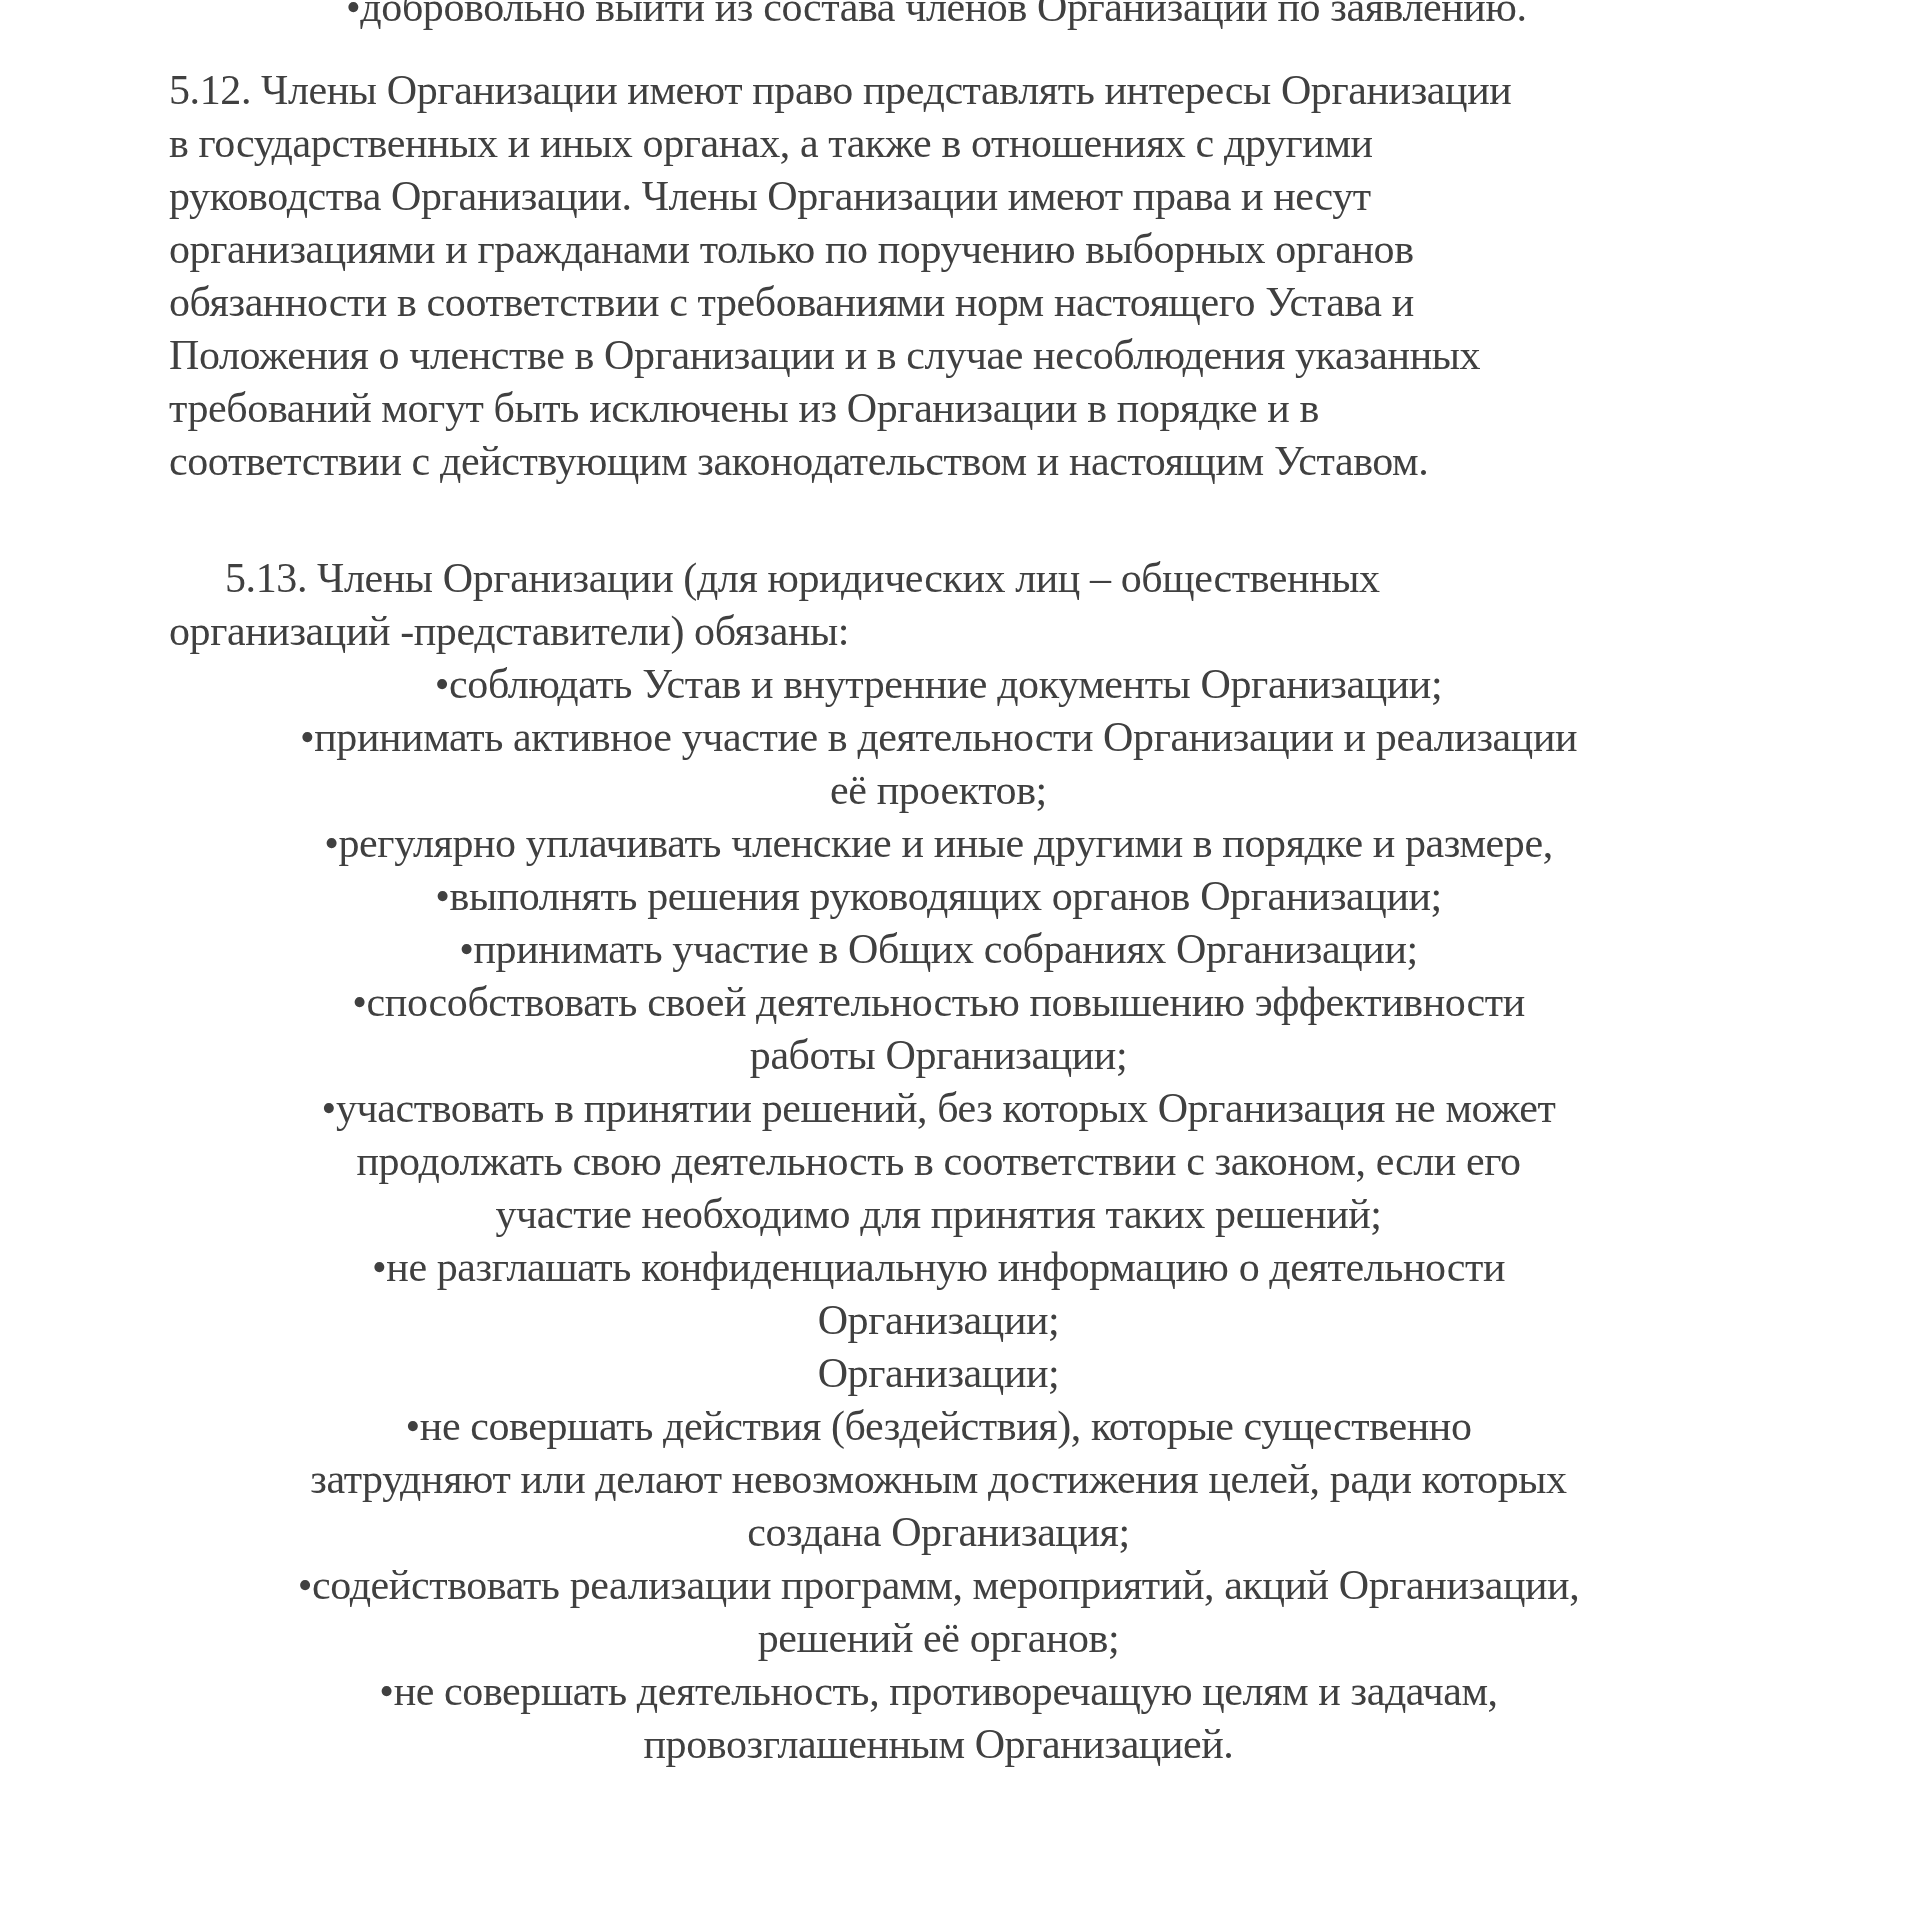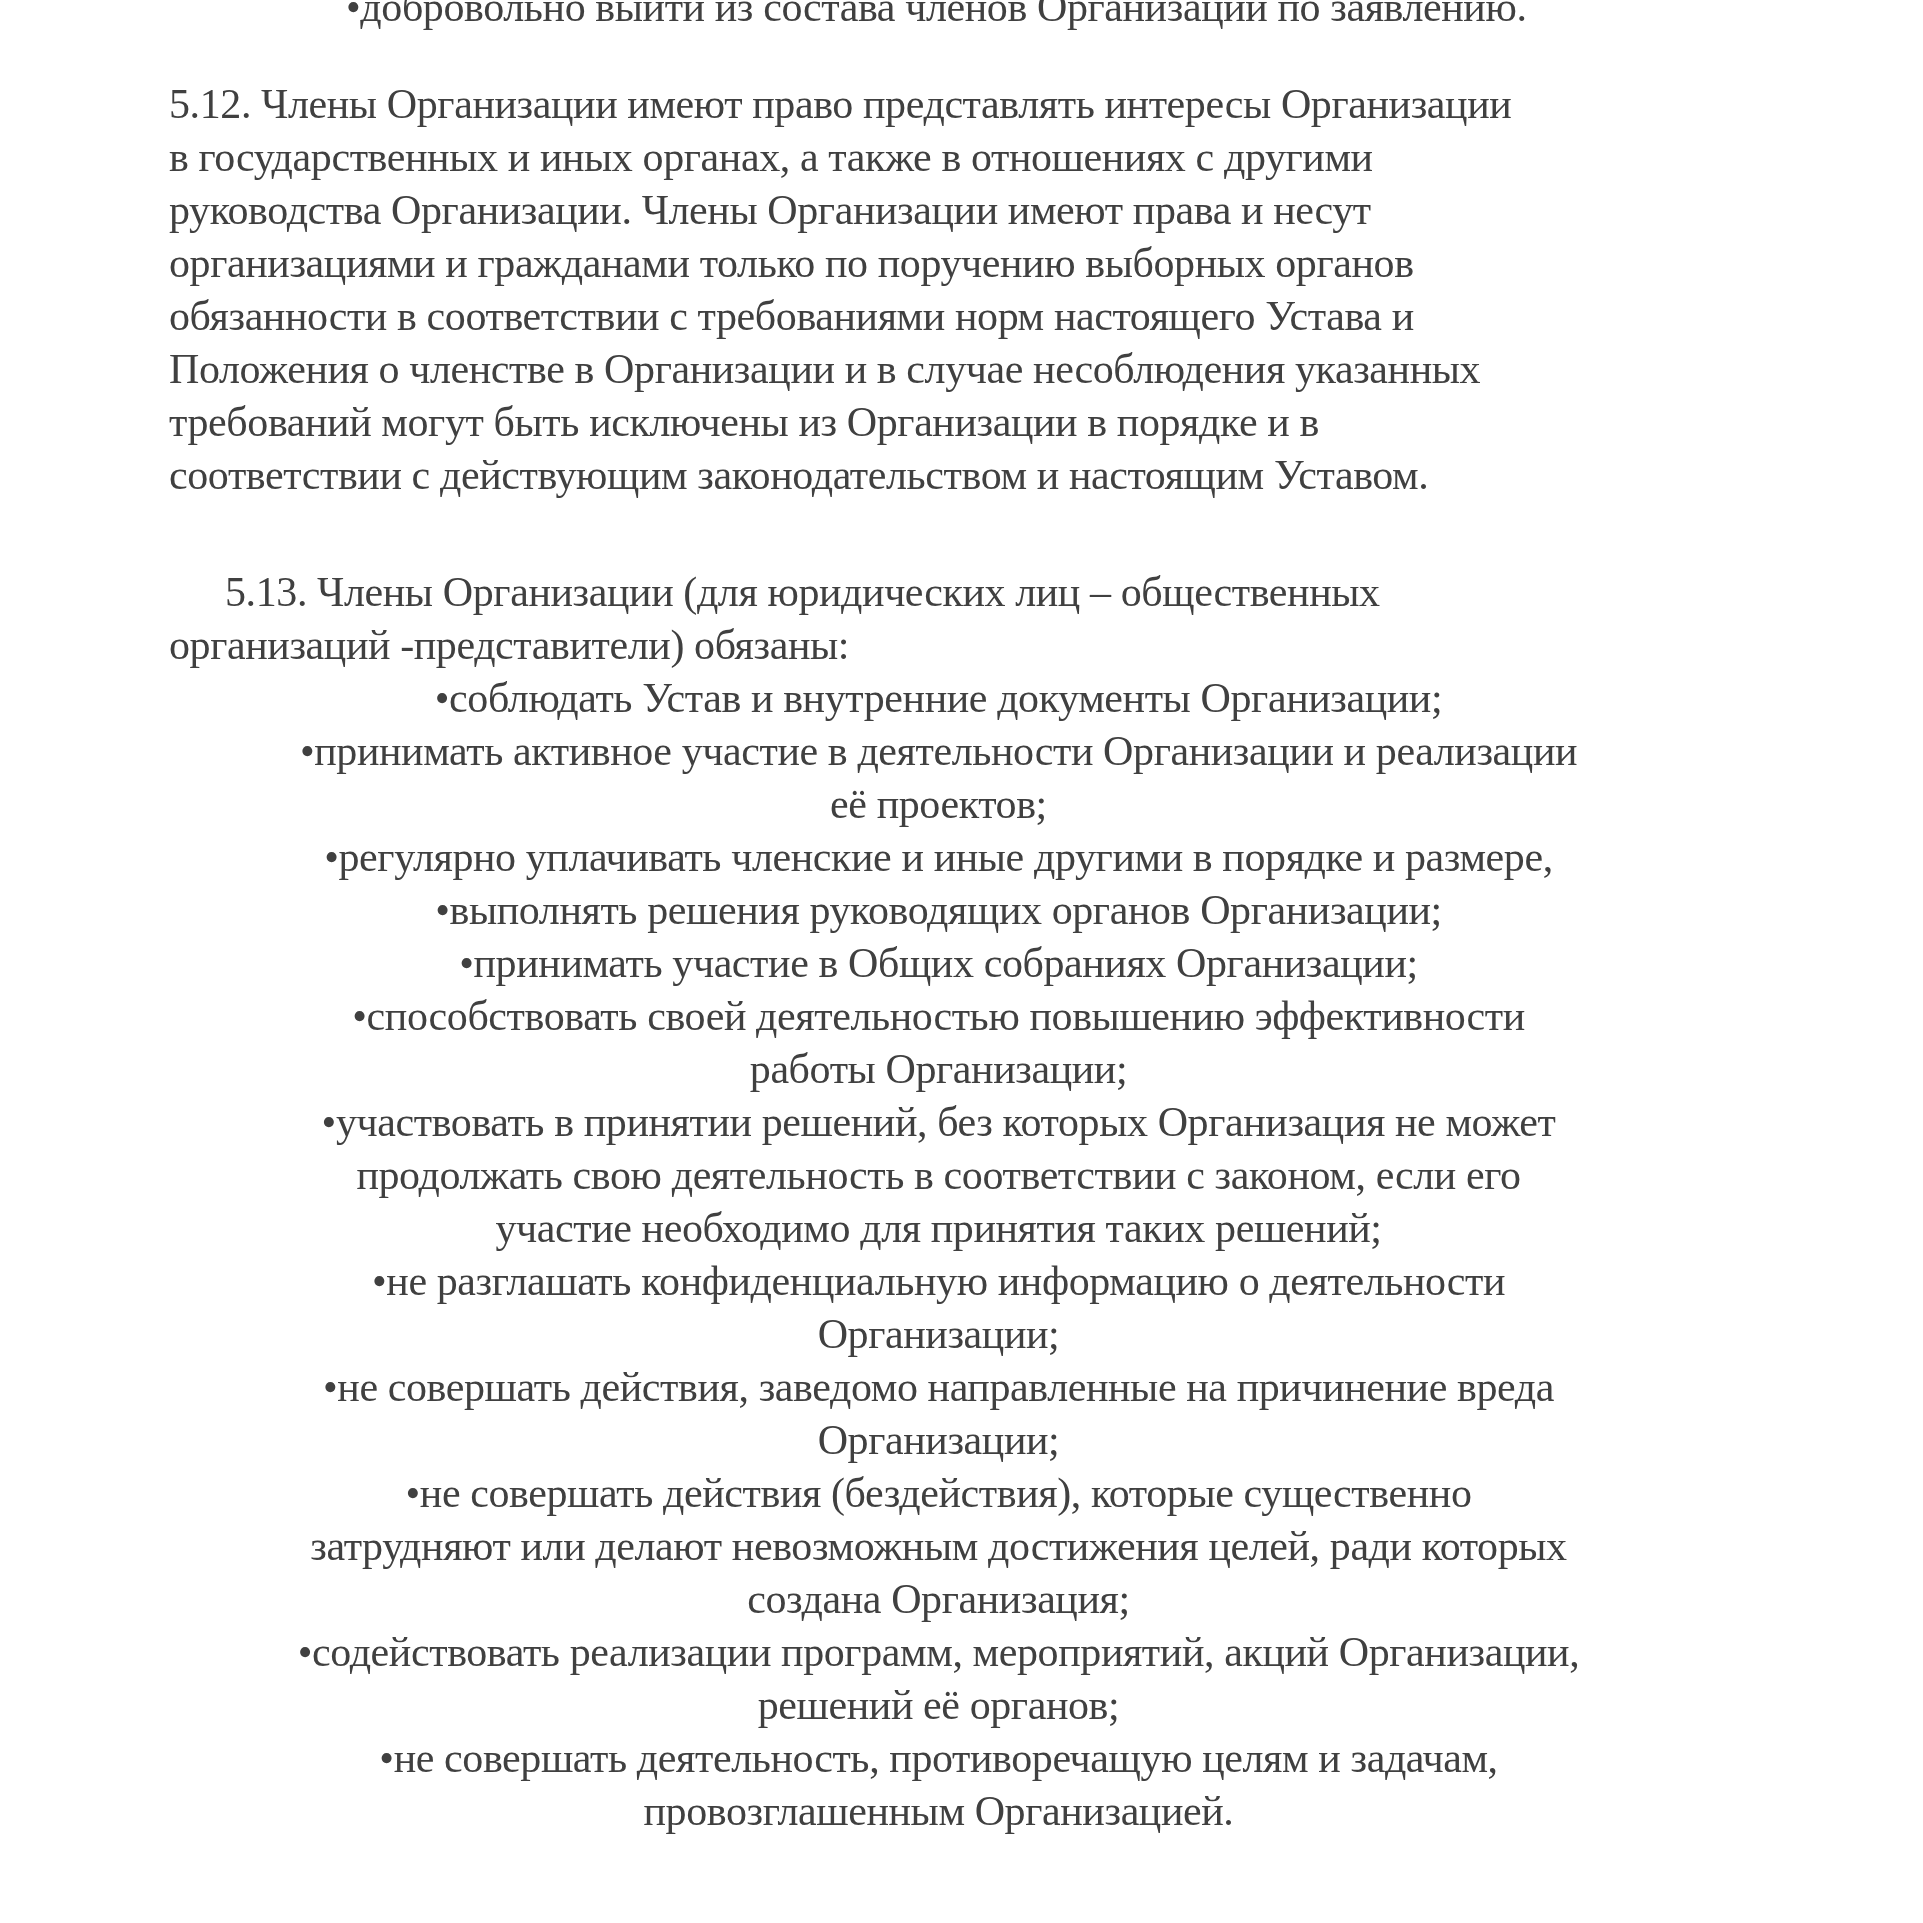--- a/index.html
+++ b/index.html
@@ -20,21 +20,21 @@
     white-space: nowrap;
     font-size: 42px;
     line-height: 53px;
     height: 53px;
     letter-spacing: -0.4px;
   }
   .indent-body   { margin-left: 169px; }  
   .indent-bullet { margin-left: 225px; text-align: center; }  
   .indent-first  { margin-left: 225px; }  
   .top-partial   { margin-left: 346px; margin-top: -19.5px; } 
-  .gap-sm { margin-top: 44px; font-family: Liberation Serif, serif; }  
+  .gap-sm { margin-top: 30px; font-family: Liberation Serif, serif; }  
   .gap-md { margin-top: 64px; }  
   .blt { display: inline; }
 </style>
 </head>
 <body>
 
 <div class="page">
 
   <div class="line top-partial">
     <span class="blt">•</span><span>добровольно выйти из состава  членов Организации по заявлению.</span>
@@ -99,23 +99,20 @@
     </div>
 
     <div class="line indent-bullet">
       <span class="blt">•</span><span>не разглашать конфиденциальную информацию о деятельности</span>
     </div>
     <div class="line indent-bullet">
       <span>Организации;</span>
     </div>
 
     <div class="line indent-bullet">
-      <span class="blt">•</span><span>не совершать действия, заведомо направленные на причинение вреда</span>
-    </div>
-    <div class="line indent-bullet">
       <span>Организации;</span>
     </div>
 
     <div class="line indent-bullet">
       <span class="blt">•</span><span>не совершать действия (бездействия), которые существенно</span>
     </div>
     <div class="line indent-bullet">
       <span>затрудняют или делают невозможным достижения целей, ради которых</span>
     </div>
     <div class="line indent-bullet">

